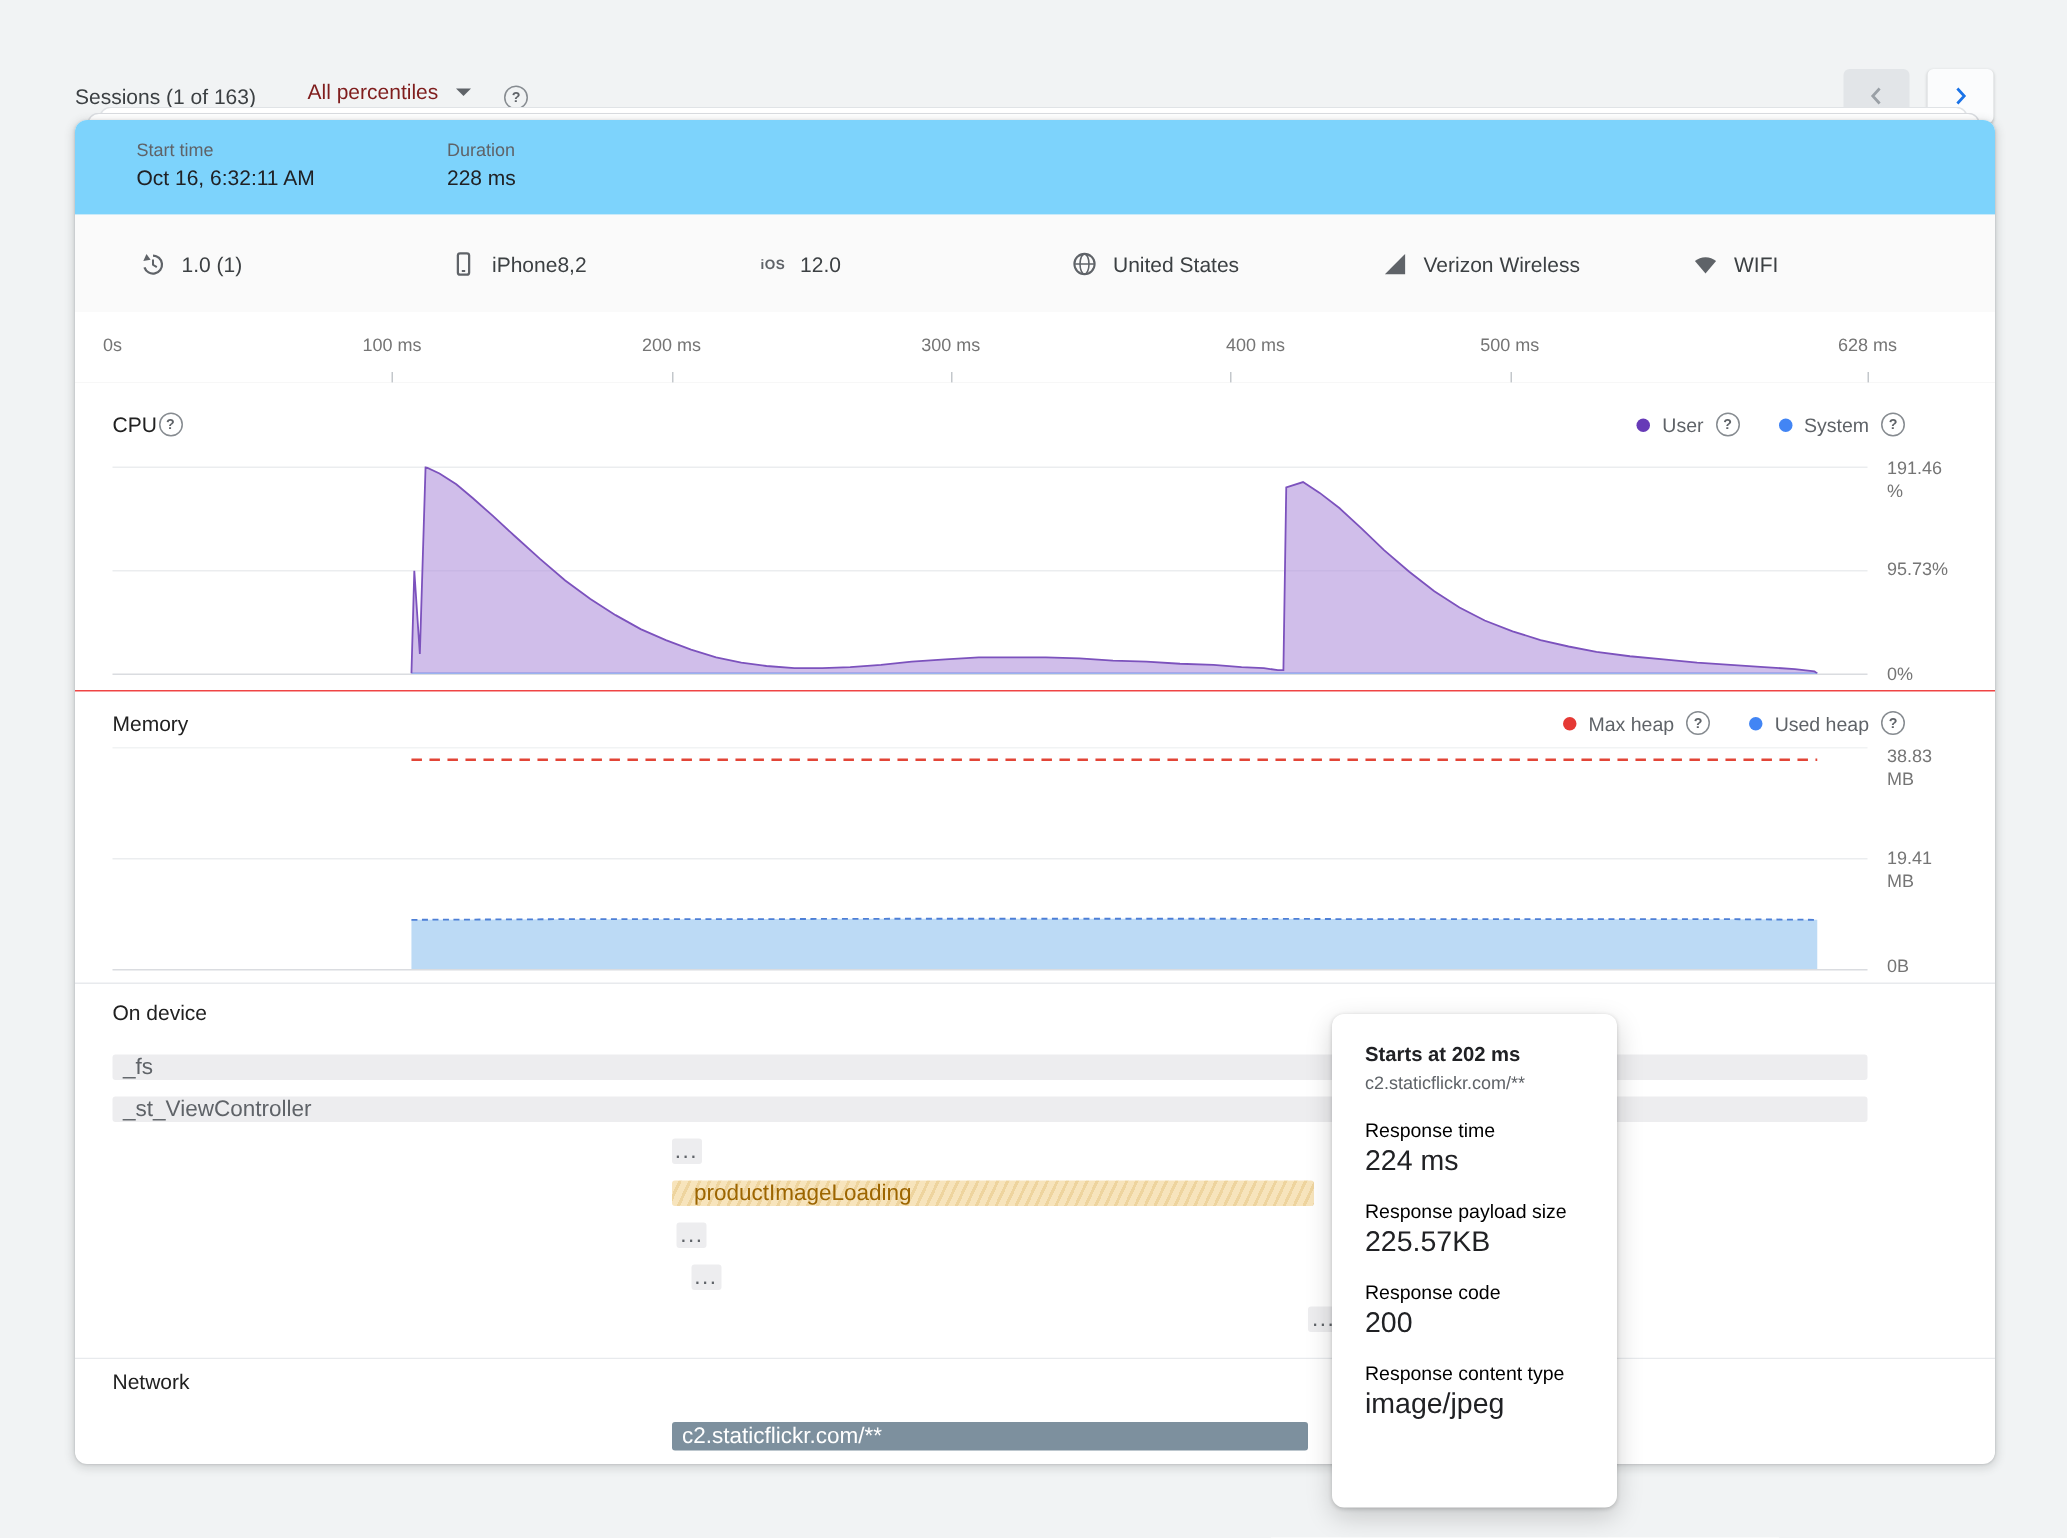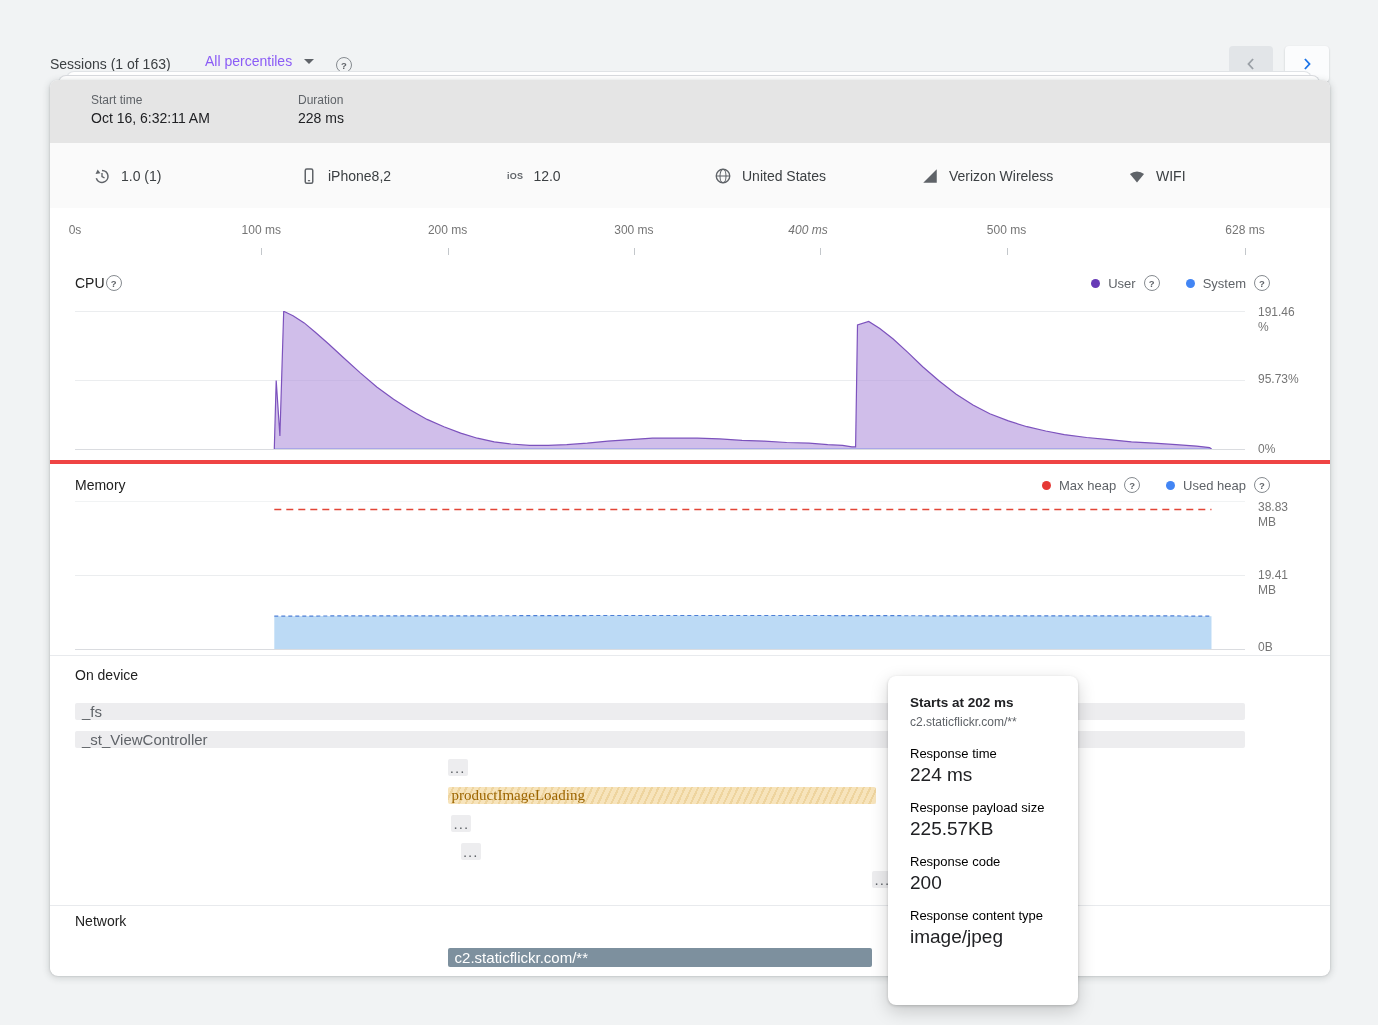--- a/index.html
+++ b/index.html
@@ -9,62 +9,62 @@
     font-family:"Liberation Sans", sans-serif;
     color:#202124;
     overflow:hidden;
     -webkit-font-smoothing:antialiased;
   }
   .page{position:relative;width:1378px;height:1025px;}
 
   
   .topbar{position:absolute;left:0;top:0;right:0;height:78px;margin-top:21px;}
   .sessions-label{position:absolute;left:50px;top:35px;font-size:14px;color:#3c4043;}
-  .percentiles{position:absolute;left:205px;top:32px;display:flex;align-items:center;gap:12px;font-size:14px;color:#8b5cf6;cursor:pointer;}
+  .percentiles{position:absolute;left:205px;top:32px;display:flex;align-items:center;gap:12px;font-size:14px;color:#7f1d1d;cursor:pointer;}
   .caret{width:0;height:0;border-left:5px solid transparent;border-right:5px solid transparent;border-top:5px solid #5f6368;}
   .help{display:inline-flex;align-items:center;justify-content:center;
         width:14px;height:14px;border:1.4px solid #868b90;border-radius:50%;
         font-size:9.5px;font-weight:bold;color:#5f6368;flex:0 0 auto;cursor:pointer;}
   .topbar .help{position:absolute;left:336px;top:36px;}
   .nav-btn{position:absolute;top:25px;width:44px;height:36px;border:none;border-radius:4px;
            display:flex;align-items:center;justify-content:center;padding:0;cursor:pointer;}
   .nav-btn.prev{left:1229px;background:#e2e5e8;}
   .nav-btn.next{left:1285px;background:#fbfcfd;box-shadow:0 1px 2px rgba(60,64,67,.25);}
 
   
   .stack{position:absolute;background:#fff;border:1px solid #e0e3e6;border-bottom:none;border-radius:8px 8px 0 0;}
   .stack-2{left:66px;right:66px;top:71px;height:12px;}
   .stack-1{left:58px;right:58px;top:75px;height:12px;border-color:#dadce0;}
 
   
   .card{position:absolute;left:50px;top:80px;width:1280px;height:895px;background:#fff;border-radius:8px;
         box-shadow:0 1px 2px rgba(60,64,67,.30),0 2px 6px 2px rgba(60,64,67,.15);}
 
-  .row1{position:absolute;left:0;top:0;right:0;height:63px;background:#e5e5e5;
+  .row1{position:absolute;left:0;top:0;right:0;height:63px;background:#7dd3fc;
         border-bottom:1px solid #eceef0;border-radius:8px 8px 0 0;}
   .hfield{position:absolute;top:0;}
   .hfield .f-label{position:absolute;top:13px;font-size:12px;color:#5f6368;white-space:nowrap;}
   .hfield .f-value{position:absolute;top:30px;font-size:14px;color:#202124;white-space:nowrap;}
   .hfield.f1{left:41px;} .hfield.f2{left:248px;}
 
   .row2{position:absolute;left:0;top:63px;right:0;height:65px;background:#fafafa;border-bottom:1px solid #e0e0e0;}
   .device-item{position:absolute;top:0;height:65px;display:flex;align-items:center;gap:10px;
                font-size:14px;color:#3c4043;white-space:nowrap;}
   .device-item svg{display:block;}
   .ios-mini{font-size:9px;font-weight:bold;color:#5f6368;letter-spacing:.3px;}
 
   
   .ruler{position:absolute;left:0;top:128px;right:0;height:47px;border-bottom:1px solid #e0e0e0;background:#fff;}
   .tick-label{position:absolute;top:15px;transform:translateX(-50%);font-size:12px;color:#757575;white-space:nowrap;}
   .tick-mark{position:absolute;bottom:-7px;width:1px;height:14px;background:#c3c7cb;}
 
   
   .sec{position:absolute;left:0;right:0;background:#fff;}
   .sec-cpu{top:175px;height:205px;}
-  .sec-memory{top:380px;height:195px;border-top:4px solid #ef4444;}
+  .sec-memory{top:380px;height:195px;border-top:1px solid #ef4444;}
   .sec-ondevice{top:575px;height:250px;border-top:1px solid #e8eaed;}
   .sec-network{top:825px;height:70px;border-top:1px solid #e8eaed;border-radius:0 0 8px 8px;}
 
   .section-title{position:absolute;left:25px;display:flex;align-items:center;gap:1px;
                  font-size:14px;font-weight:500;color:#212121;}
   .sec-cpu .section-title{top:20px;}
   .sec-memory .section-title{top:13px;}
   .sec-ondevice .section-title{top:11px;}
   .sec-network .section-title{top:7px;}
 
@@ -83,21 +83,21 @@
 
   .ylabel{position:absolute;left:1208px;font-size:12px;color:#757575;line-height:15px;white-space:nowrap;}
 
   
   .bar{position:absolute;height:17px;border-radius:2px;font-size:15px;line-height:17px;
        white-space:nowrap;overflow:hidden;box-sizing:border-box;cursor:pointer;}
   .bar.trace{background:#ededef;color:#5f6368;padding:0 7px;}
   .bar.ellipsis{background:#ededef;color:#5f6368;width:20px;text-align:center;letter-spacing:1px;padding:0;}
   .bar.trace-highlight{
       background:repeating-linear-gradient(115deg,#f7e4bc 0px,#f7e4bc 4px,#eed49e 4px,#eed49e 6px);
-      color:#9c6500;padding:0 4px;font-family:Liberation Serif, serif;}
+      color:#9c6500;padding:0 15px;}
   .bar.network{background:#7d909e;color:#ffffff;height:19px;line-height:19px;padding:0 7px;}
 
   
   .tooltip{position:absolute;left:888px;top:676px;width:190px;height:329px;box-sizing:border-box;
            background:#fff;border-radius:8px;padding:19px 22px;z-index:5;
            box-shadow:0 1px 3px rgba(0,0,0,.18),0 6px 18px rgba(0,0,0,.18);}
   .t-title{font-size:13.5px;font-weight:bold;color:#202124;margin-bottom:5px;}
   .t-sub{font-size:12px;color:#5f6368;margin-bottom:17px;}
   .t-label{font-size:13px;color:#000000;margin-bottom:3px;}
   .t-value{font-size:19px;color:#202124;margin-bottom:14px;}
@@ -185,21 +185,21 @@
     </div>
 
     <div class="ruler" id="ruler">
         <span class="tick-label" style="left: 25px;">0s</span>
         <span class="tick-label" style="left: 211.306px;">100 ms</span>
         <span class="tick-mark" style="left: 211.306px;"></span>
         <span class="tick-label" style="left: 397.611px;">200 ms</span>
         <span class="tick-mark" style="left: 397.611px;"></span>
         <span class="tick-label" style="left: 583.917px;">300 ms</span>
         <span class="tick-mark" style="left: 583.917px;"></span>
-        <span class="tick-label" style="left: 758px; font-style: italic;">400 ms</span>
+        <span class="tick-label" style="left: 787px;">400 ms</span>
         <span class="tick-mark" style="left: 770.223px;"></span>
         <span class="tick-label" style="left: 956.529px;">500 ms</span>
         <span class="tick-mark" style="left: 956.529px;"></span>
         <span class="tick-label" style="left: 1195px;">628 ms</span>
         <span class="tick-mark" style="left: 1195px;"></span>
       </div>
 
     <div class="sec sec-cpu">
       <div class="section-title">
         <span>CPU</span>

